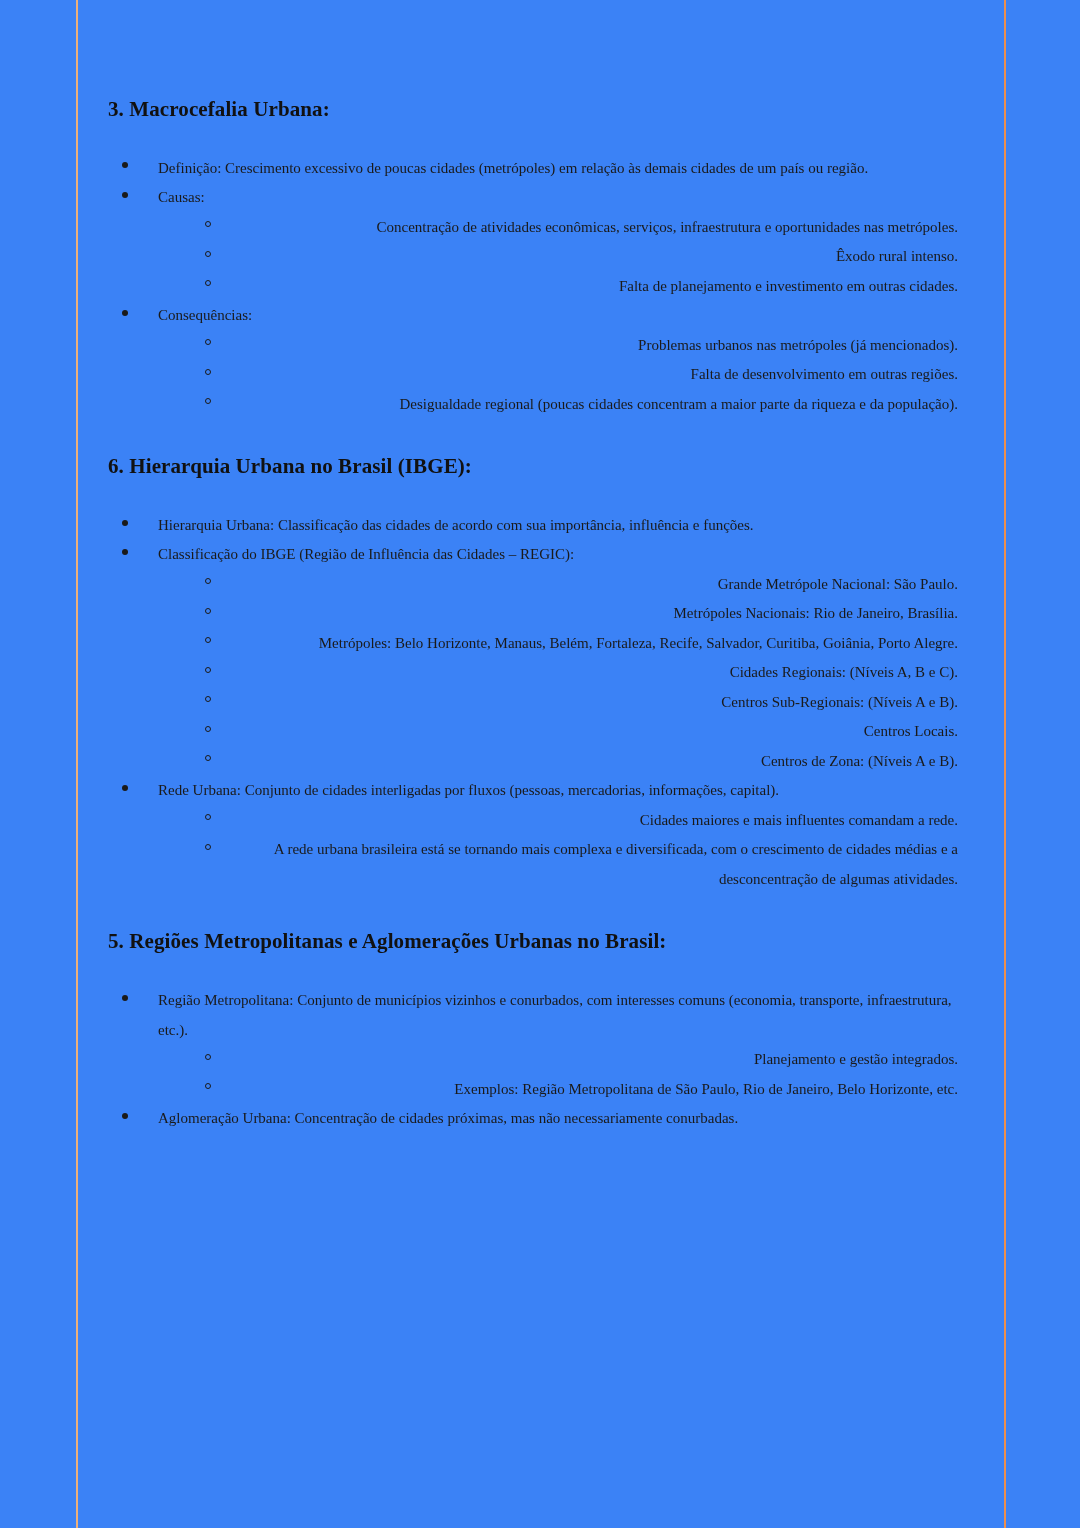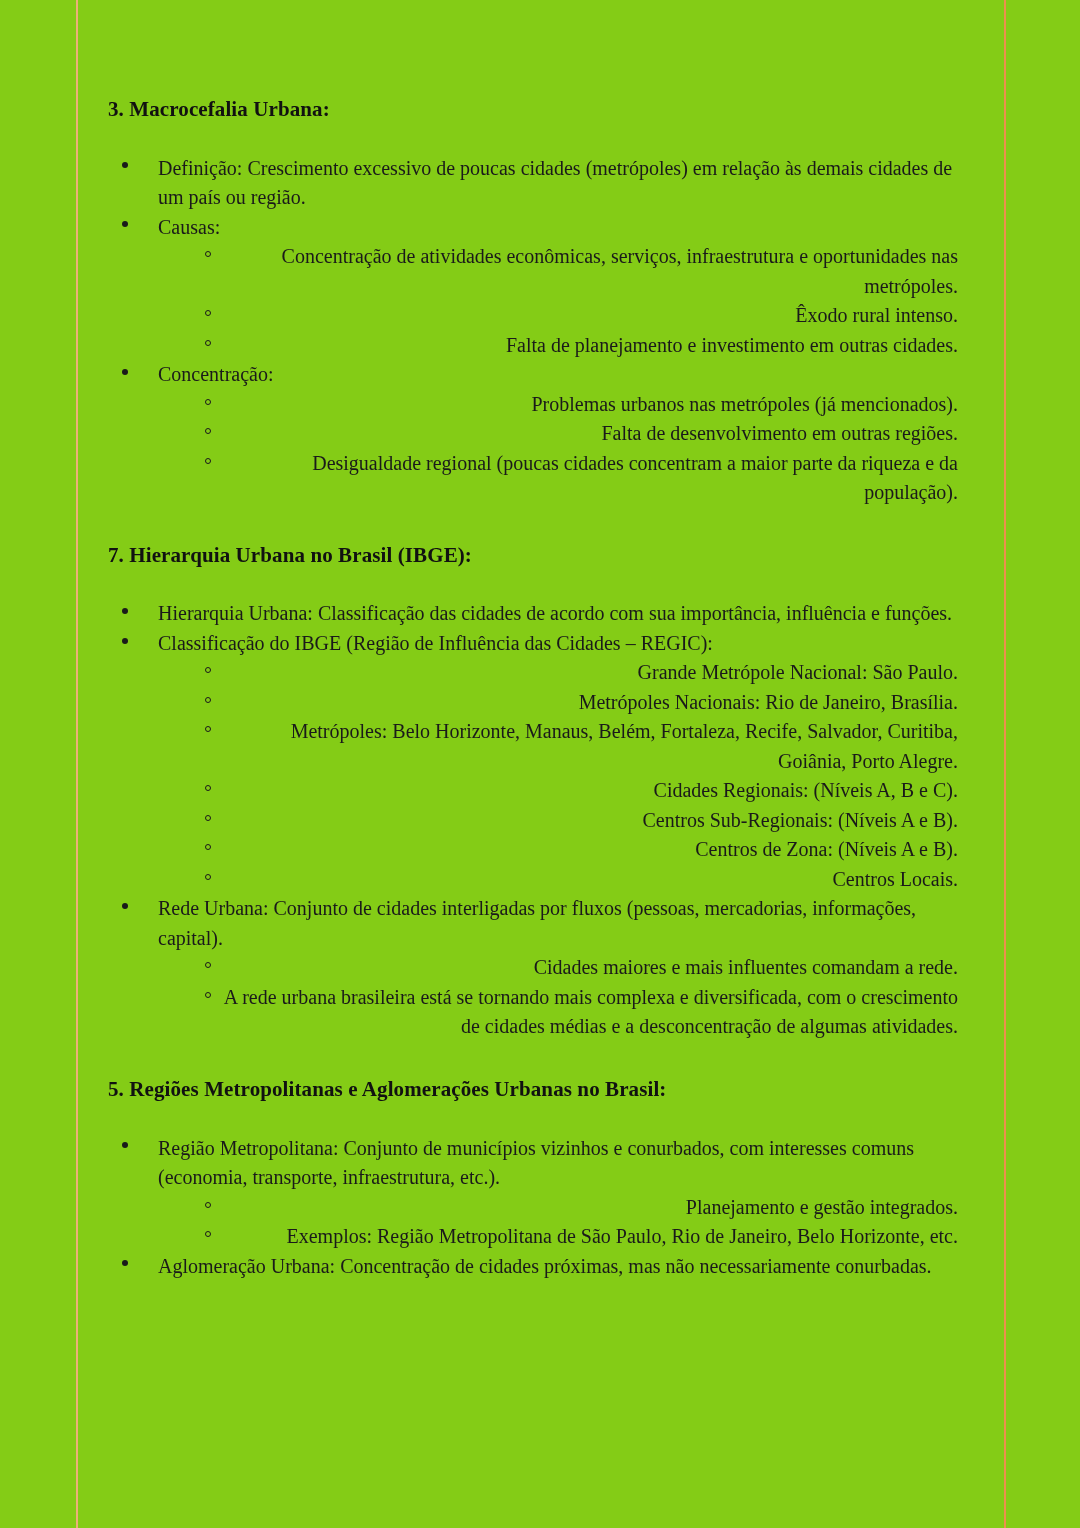--- a/index.html
+++ b/index.html
@@ -49,21 +49,21 @@
   .block-gap-after-heading { height: 30px; }
   .block-gap-before-heading { height: 34px; }
 
   ul {
     margin: 0;
     padding: 0;
     list-style: none;
   }
   li {
     position: relative;
-    font-size: 20px;
+    font-size: 15px;
     line-height: 29.5px;
     color: #1a1a1a;
   }
   
   ul.lvl1 > li {
     padding-left: 36px;
     margin-left: 14px;
   }
   ul.lvl1 > li > .marker {
     position: absolute;
@@ -107,21 +107,21 @@
     border: 1.3px solid #1a1a1a;
     background: transparent;
     box-sizing: border-box;
     vertical-align: 0.30em;
   }
   .li-text { display: block; }
 </style>
 </head>
 <body>
 
-<div class="page" style="background: #84cc16;">
+<div class="page" style="background: #3b82f6;">
   <div class="margin-rule left" style="background: rgb(237, 176, 122);"></div>
   <div class="margin-rule right" style="background: rgb(236, 143, 78);"></div>
 
   <div class="content" id="content">
       <h2 class="section-heading">3. Macrocefalia Urbana:</h2>
       <div class="block-gap-after-heading"></div>
       <ul class="lvl1">
         <li>
           <span class="marker"></span>
           <span class="li-text">Definição: Crescimento excessivo de poucas cidades (metrópoles) em relação às demais cidades de um país ou região.</span>
@@ -139,39 +139,39 @@
               <span class="li-text">Êxodo rural intenso.</span>
             </li>
             <li>
               <span class="marker"></span>
               <span class="li-text">Falta de planejamento e investimento em outras cidades.</span>
             </li>
           </ul>
         </li>
         <li>
           <span class="marker"></span>
-          <span class="li-text">Concentração:</span>
+          <span class="li-text">Consequências:</span>
           <ul class="lvl2">
             <li>
               <span class="marker"></span>
               <span class="li-text">Problemas urbanos nas metrópoles (já mencionados).</span>
             </li>
             <li>
               <span class="marker"></span>
               <span class="li-text">Falta de desenvolvimento em outras regiões.</span>
             </li>
             <li>
               <span class="marker"></span>
               <span class="li-text">Desigualdade regional (poucas cidades concentram a maior parte da riqueza e da população).</span>
             </li>
           </ul>
         </li>
       </ul>
       <div class="block-gap-before-heading"></div>
-      <h2 class="section-heading">7. Hierarquia Urbana no Brasil (IBGE):</h2>
+      <h2 class="section-heading">6. Hierarquia Urbana no Brasil (IBGE):</h2>
       <div class="block-gap-after-heading"></div>
       <ul class="lvl1">
         <li>
           <span class="marker"></span>
           <span class="li-text">Hierarquia Urbana: Classificação das cidades de acordo com sua importância, influência e funções.</span>
         </li>
         <li>
           <span class="marker"></span>
           <span class="li-text">Classificação do IBGE (Região de Influência das Cidades – REGIC):</span>
           <ul class="lvl2">
@@ -190,25 +190,25 @@
             <li>
               <span class="marker"></span>
               <span class="li-text">Cidades Regionais: (Níveis A, B e C).</span>
             </li>
             <li>
               <span class="marker"></span>
               <span class="li-text">Centros Sub-Regionais: (Níveis A e B).</span>
             </li>
             <li>
               <span class="marker"></span>
+              <span class="li-text">Centros Locais.</span>
+            </li>
+            <li>
+              <span class="marker"></span>
               <span class="li-text">Centros de Zona: (Níveis A e B).</span>
-            </li>
-            <li>
-              <span class="marker"></span>
-              <span class="li-text">Centros Locais.</span>
             </li>
           </ul>
         </li>
         <li>
           <span class="marker"></span>
           <span class="li-text">Rede Urbana: Conjunto de cidades interligadas por fluxos (pessoas, mercadorias, informações, capital).</span>
           <ul class="lvl2">
             <li>
               <span class="marker"></span>
               <span class="li-text">Cidades maiores e mais influentes comandam a rede.</span>

